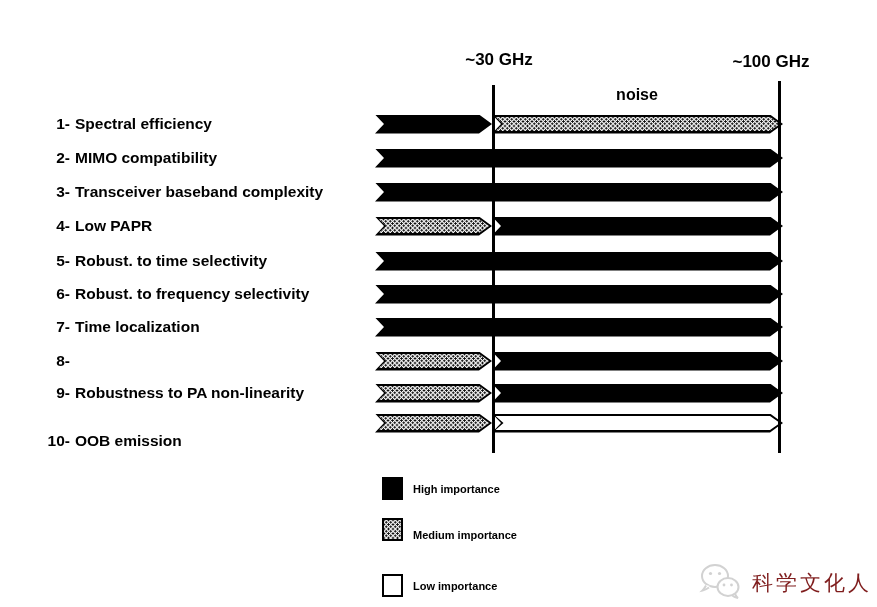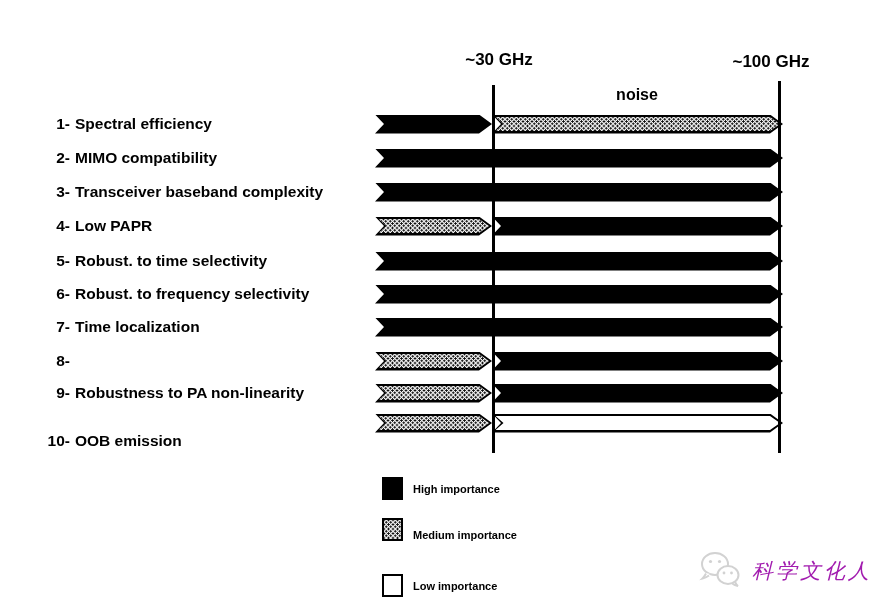--- a/index.html
+++ b/index.html
@@ -38,21 +38,21 @@
   .legend-swatch{width:21px;height:23px;box-sizing:border-box;flex:0 0 21px;}
   .legend-swatch.high{background:#000;}
   .legend-swatch.medium{border:2.5px solid #000;
     background-color:#f4f4f4;
     background-image:radial-gradient(circle,#101010 1.1px,transparent 1.25px),
                      radial-gradient(circle,#101010 1.1px,transparent 1.25px);
     background-size:4.5px 4.5px;background-position:0 0,2.25px 2.25px;}
   .legend-swatch.low{border:2.5px solid #000;background:#fff;}
   .legend-label{margin-left:10px;font-size:11px;font-weight:700;white-space:nowrap;}
   
-  #watermark{position:absolute;left:698px;top:549px;display:flex;align-items:center;color:#a21caf;font-style:italic;}
+  #watermark{position:absolute;left:698px;top:561px;display:flex;align-items:center;color:#7f1d1d;}
   #watermark .wm-text{font-size:21px;letter-spacing:3px;margin-left:8px;white-space:nowrap;}
 </style>
 </head>
 <body>
 
 <div id="canvas">
   <div class="freq-label" id="f30">~30 GHz</div>
   <div class="freq-label" id="f100">~100 GHz</div>
   <div id="band">noise</div>
   <div class="vline" id="line30"></div>

